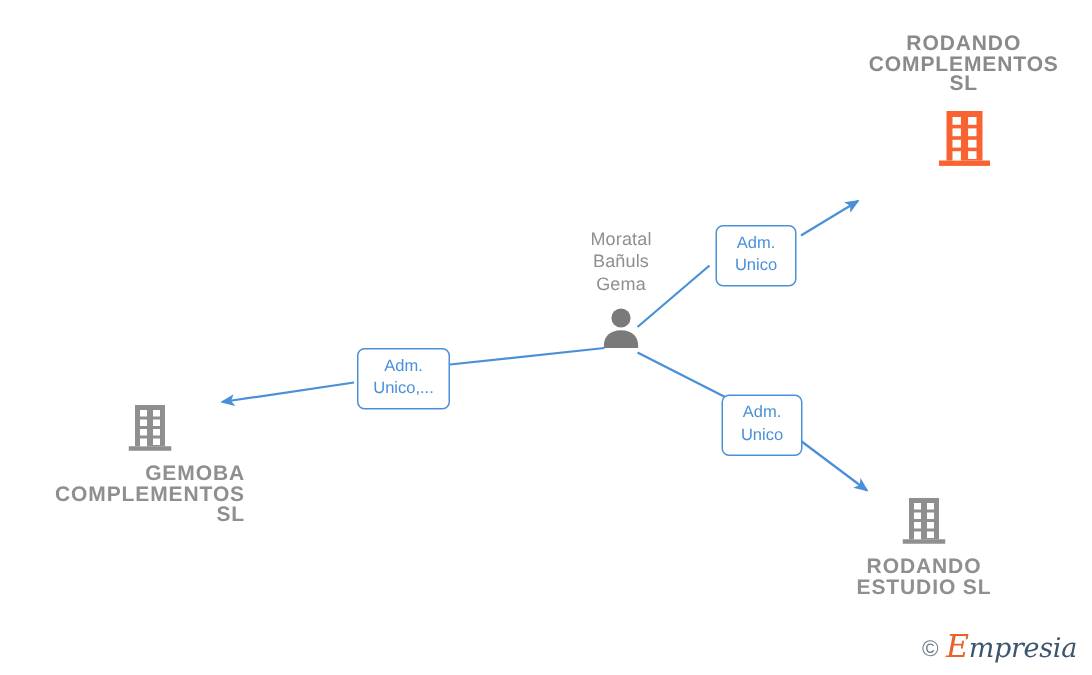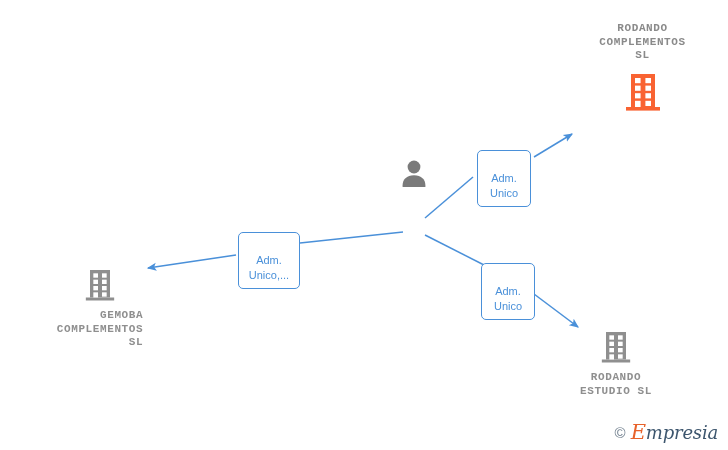--- a/index.html
+++ b/index.html
@@ -28,27 +28,26 @@
 
   
   .company-node {
     position: absolute;
     display: flex;
     flex-direction: column;
     align-items: center;
     text-align: center;
   }
   .company-label {
-    font-size: 11px;
+    font-size: 14px;
     font-weight: bold;
     letter-spacing: 0.6px;
     line-height: 13.5px;
     color: #8f8f8f;
     white-space: pre-line;
-    font-family: Liberation Mono, monospace;
   }
   .company-label.root {
     color: #8a8a8a;
   }
   .bldg-icon {
     display: block;
   }
 
   
   .person-node {
@@ -70,21 +69,21 @@
   .role-box {
     position: absolute;
     box-sizing: border-box;
     border: 1.4px solid #4a90d9;
     border-radius: 5px;
     background: #ffffff;
     color: #4a90d9;
     font-size: 11px;
     line-height: 15px;
     text-align: center;
-    padding: 20px 6px 5px 6px;
+    padding: 4px 6px 5px 6px;
     white-space: pre-line;
   }
 
   
   #watermark {
     position: absolute;
     right: 10px;
     bottom: 8px;
     display: flex;
     align-items: center;
@@ -154,20 +153,23 @@
         <rect x="20.4" y="13.6" width="5.6" height="5.2"></rect>
         <rect x="10" y="21.2" width="5.6" height="5.2"></rect>
         <rect x="20.4" y="21.2" width="5.6" height="5.2"></rect>
         <rect x="10" y="28.8" width="5.6" height="6.2"></rect>
         <rect x="20.4" y="28.8" width="5.6" height="5.2"></rect>
       </g>
     </svg>
   </div>
 
   <div class="person-node" style="left:359px; top:152px; width:110px;">
+    <div class="person-label">Moratal
+Bañuls
+Gema</div>
     <svg class="person-icon" width="30" height="30" viewBox="0 0 30 30" xmlns="http://www.w3.org/2000/svg" style="margin-top:6px;">
       <circle cx="15" cy="9" r="6.4" fill="#7a7a7a"></circle>
       <path d="M15,17.2 C7.6,17.2 3.6,21.6 3.6,27.2 L3.6,29 L26.4,29 L26.4,27.2 C26.4,21.6 22.4,17.2 15,17.2 Z" fill="#7a7a7a"></path>
     </svg>
   </div>
 
   <div class="company-node" style="left:26px; top:268px; width:148px;">
     <svg class="bldg-icon" width="30" height="34" viewBox="0 0 36 40" xmlns="http://www.w3.org/2000/svg">
       <g fill="#8f8f8f">
         <rect x="6" y="2" width="24" height="33"></rect>

